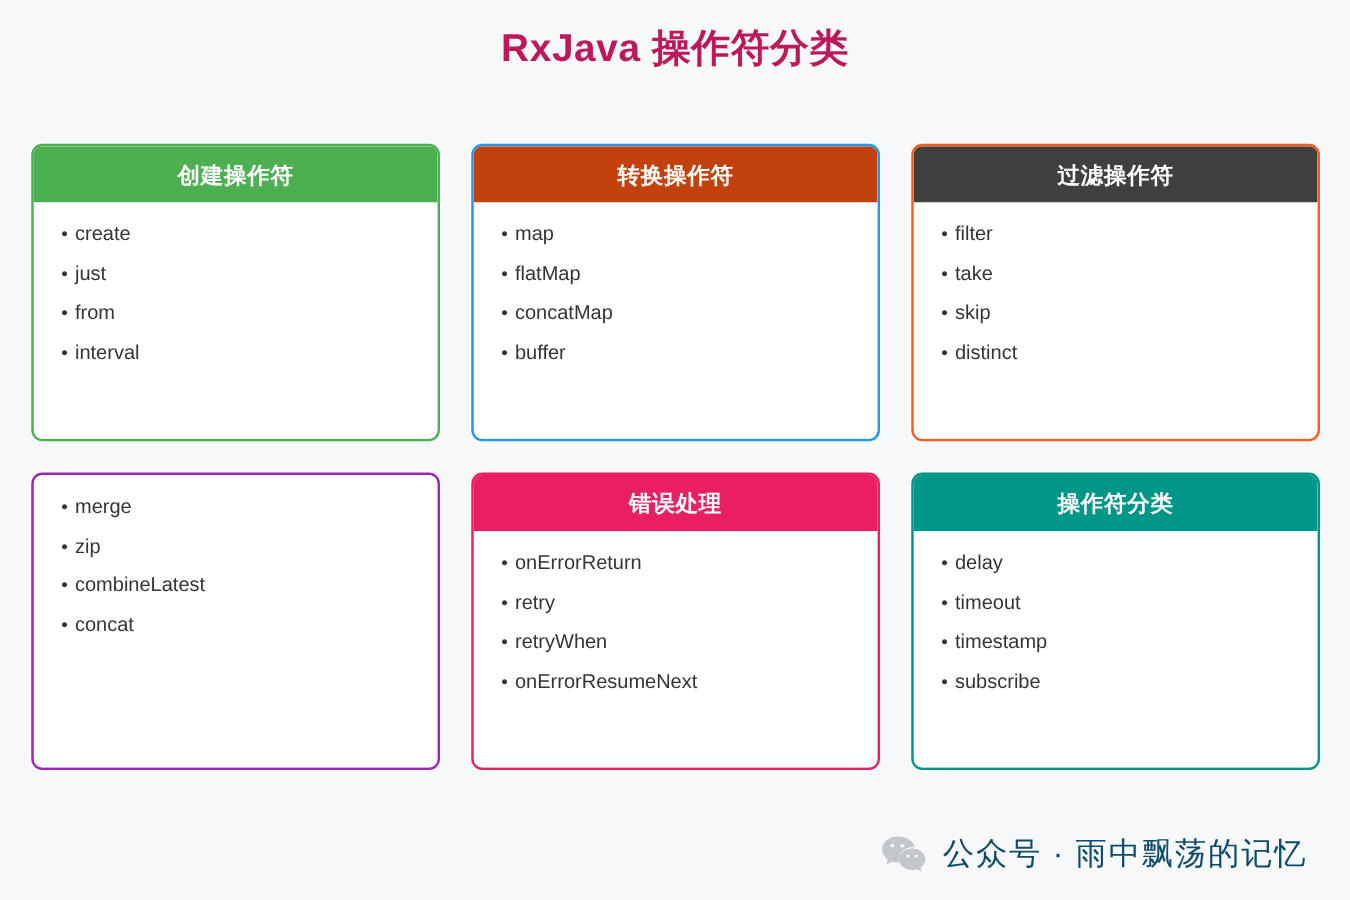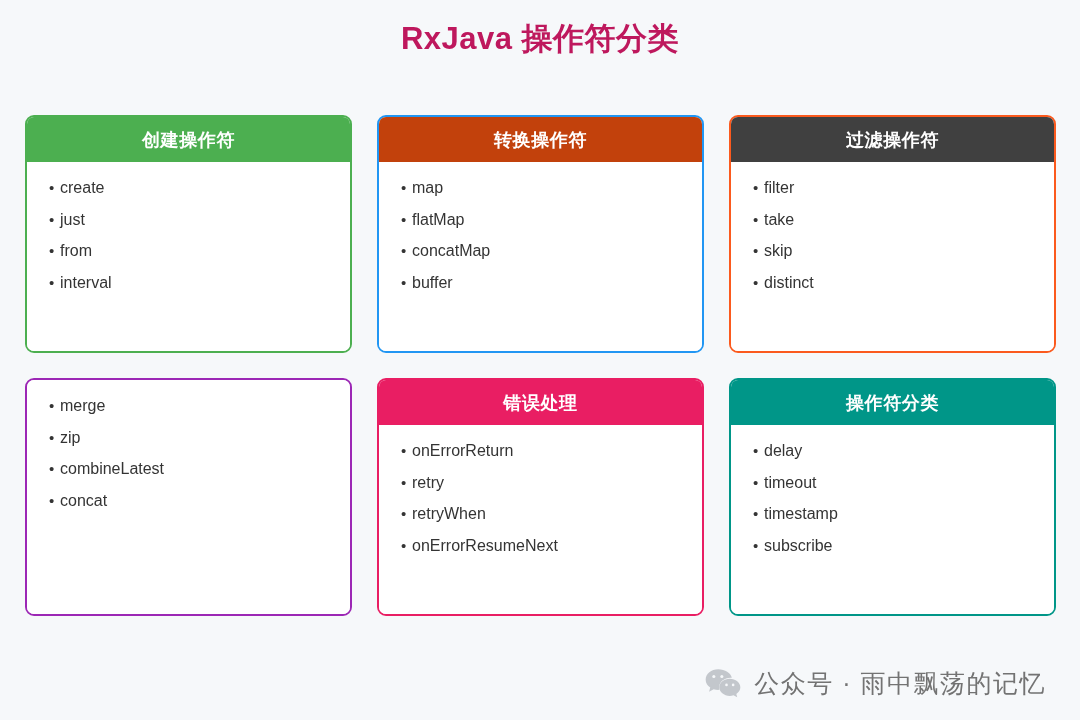--- a/index.html
+++ b/index.html
@@ -298,16 +298,16 @@
     <span>
       <svg class="wechat-icon" viewBox="0 0 44 36" xmlns="http://www.w3.org/2000/svg" aria-hidden="true">
         <path d="M16.2 1.2C7.7 1.2 0.8 6.9 0.8 13.9c0 3.9 2.2 7.4 5.6 9.7L5.0 28.6l5.6-2.9c1.7 0.5 3.6 0.8 5.6 0.8 0.5 0 1.0 0 1.5-0.1 -0.3-1.0-0.5-2.0-0.5-3.0 0-6.6 6.3-11.9 14.1-11.9 0.5 0 1.0 0 1.5 0.1C31.4 5.6 24.5 1.2 16.2 1.2z" fill="#c3c7cc"></path>
         <circle cx="10.8" cy="10.0" r="1.9" fill="#f6f8fa"></circle>
         <circle cx="20.6" cy="10.0" r="1.9" fill="#f6f8fa"></circle>
         <path d="M43.2 23.3c0-5.8-5.8-10.5-12.9-10.5 -7.1 0-12.9 4.7-12.9 10.5 0 5.8 5.8 10.5 12.9 10.5 1.6 0 3.1-0.2 4.5-0.7l4.6 2.4 -1.1-4.1C41.3 29.4 43.2 26.5 43.2 23.3z" fill="#c3c7cc"></path>
         <circle cx="26.3" cy="20.3" r="1.6" fill="#f6f8fa"></circle>
         <circle cx="34.4" cy="20.3" r="1.6" fill="#f6f8fa"></circle>
       </svg>
     </span>
-    <span class="footer-text" style="color: #737373;">公众号 · 雨中飘荡的记忆</span>
+    <span class="footer-text" style="color: #0c4a6e;">公众号 · 雨中飘荡的记忆</span>
   </div>
 
 </div>
 
 </body></html>

